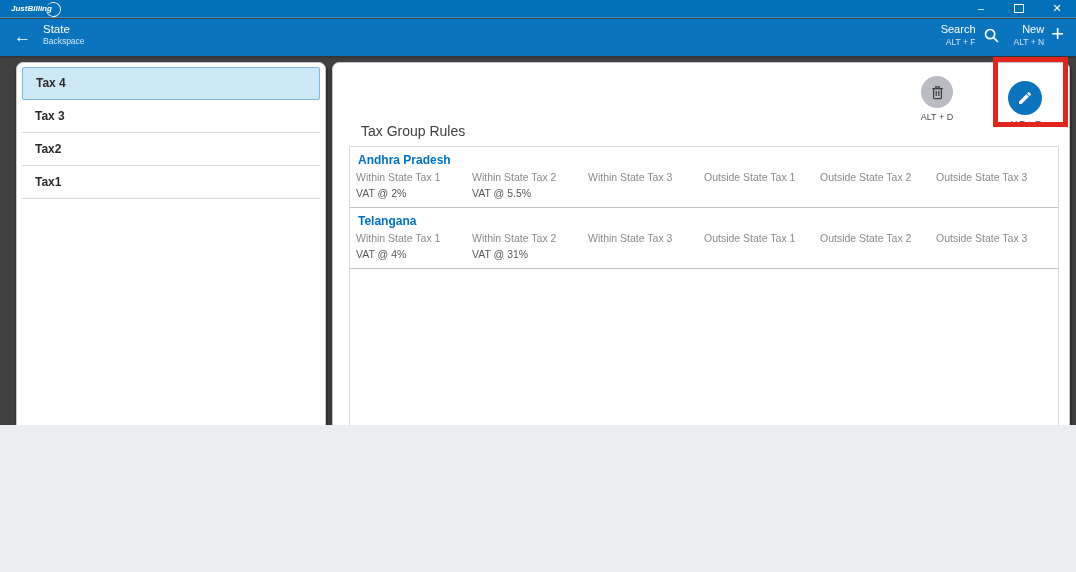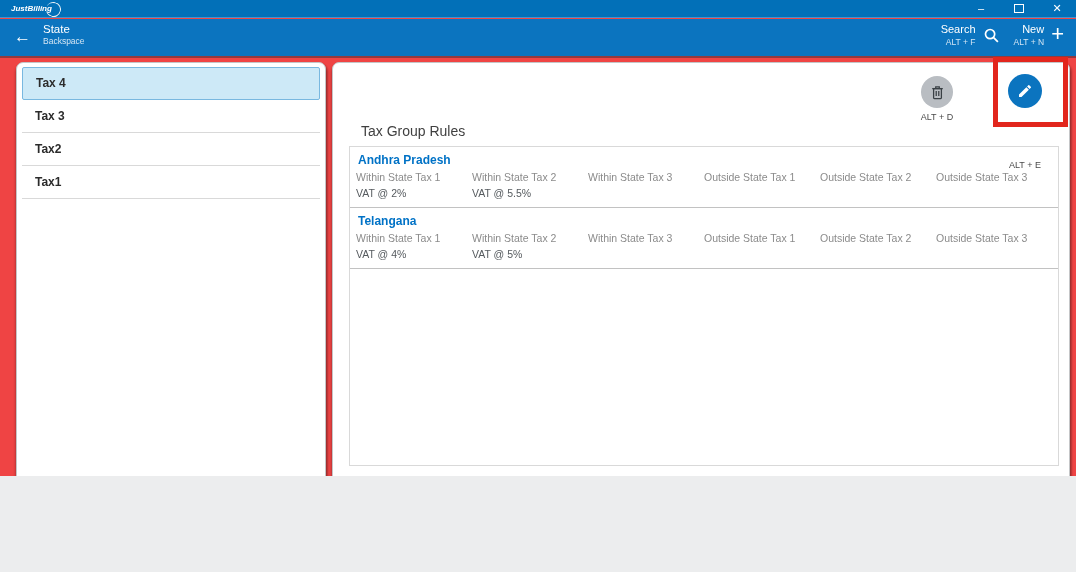--- a/index.html
+++ b/index.html
@@ -1,16 +1,16 @@
 <!DOCTYPE html>
 <html><head>
 <meta charset="utf-8">
 <style>
   html,body{margin:0;padding:0;background:#ecedee;font-family:"Liberation Sans",sans-serif;}
-  .stage{position:relative;width:1076px;height:476px;background:#ef4444;overflow:hidden;}
+  .stage{position:relative;width:1076px;height:425px;background:#404040;overflow:hidden;}
 
   
   .titlebar{position:absolute;left:0;top:0;width:100%;height:18px;background:#0270b8;
     border-bottom:1px solid #4593cc;display:flex;align-items:center;box-sizing:border-box;}
   .logo{color:#fff;font-size:8px;font-weight:bold;font-style:italic;margin-left:8px;
     position:relative;padding:1px 9px 1px 3px;white-space:nowrap;}
   .logo-swoosh{position:absolute;right:0;top:-1px;width:14px;height:13px;border:1px solid rgba(255,255,255,.9);
     border-left:none;border-radius:50%;transform:rotate(18deg);}
   .win-controls{margin-left:auto;display:flex;height:100%;}
   .win-btn{width:38px;height:100%;display:flex;align-items:center;justify-content:center;
@@ -40,21 +40,21 @@
   .main{left:332px;top:62px;width:738px;height:498px;}
 
   
   .side-item{height:33px;line-height:33px;padding-left:13px;font-size:12px;font-weight:bold;color:#2b2b2b;
     border-bottom:1px solid #d9d9d9;margin:0 1px;cursor:default;box-sizing:border-box;}
   .side-item.selected{background:#cde9f7;border:1px solid #79b8e0;border-radius:2px;line-height:31px;}
 
   
   .action{position:absolute;width:64px;display:flex;flex-direction:column;align-items:center;}
   .action-delete{left:572px;top:13px;}
-  .action-edit{left:660px;top:11px;gap:48px;}
+  .action-edit{left:660px;top:18px;}
   .circle-btn{border-radius:50%;display:flex;align-items:center;justify-content:center;cursor:pointer;}
   .delete-circle{width:32px;height:32px;background:#b9bdc2;}
   .edit-circle{width:34px;height:34px;background:#0b74bf;}
   .action-shortcut{font-size:9px;color:#4a4a4a;margin-top:4px;}
 
   .red-highlight{position:absolute;left:993px;top:57px;width:75px;height:70px;
     border:5px solid #e2261d;box-sizing:border-box;z-index:6;pointer-events:none;}
 
   
   .section-title{position:absolute;left:28px;top:60px;font-size:14px;color:#3f3f3f;}
@@ -176,21 +176,21 @@
         <div class="col-grid">
           <div class="col-head">Within State Tax 1</div>
           <div class="col-head">Within State Tax 2</div>
           <div class="col-head">Within State Tax 3</div>
           <div class="col-head">Outside State Tax 1</div>
           <div class="col-head">Outside State Tax 2</div>
           <div class="col-head">Outside State Tax 3</div>
         </div>
         <div class="col-grid">
           <div class="col-val">VAT @ 4%</div>
-          <div class="col-val">VAT @ 5%</div>
+          <div class="col-val">VAT @ 31%</div>
           <div class="col-val"></div>
           <div class="col-val"></div>
           <div class="col-val"></div>
           <div class="col-val"></div>
         </div>
       </div>
 
     </div>
   </div>
 

